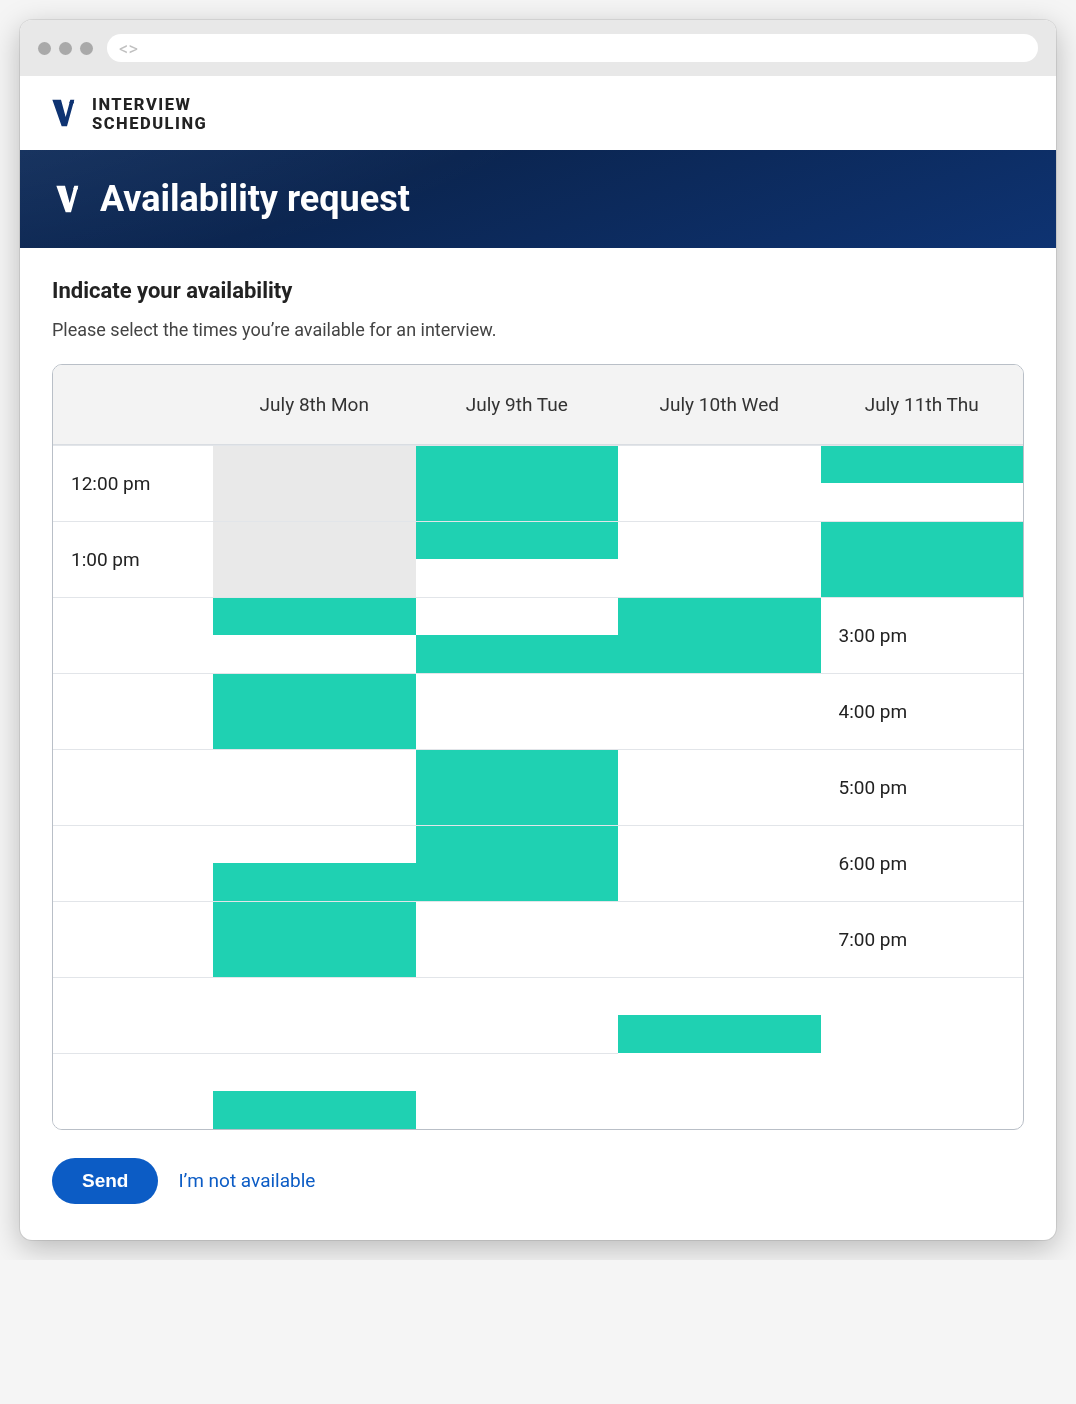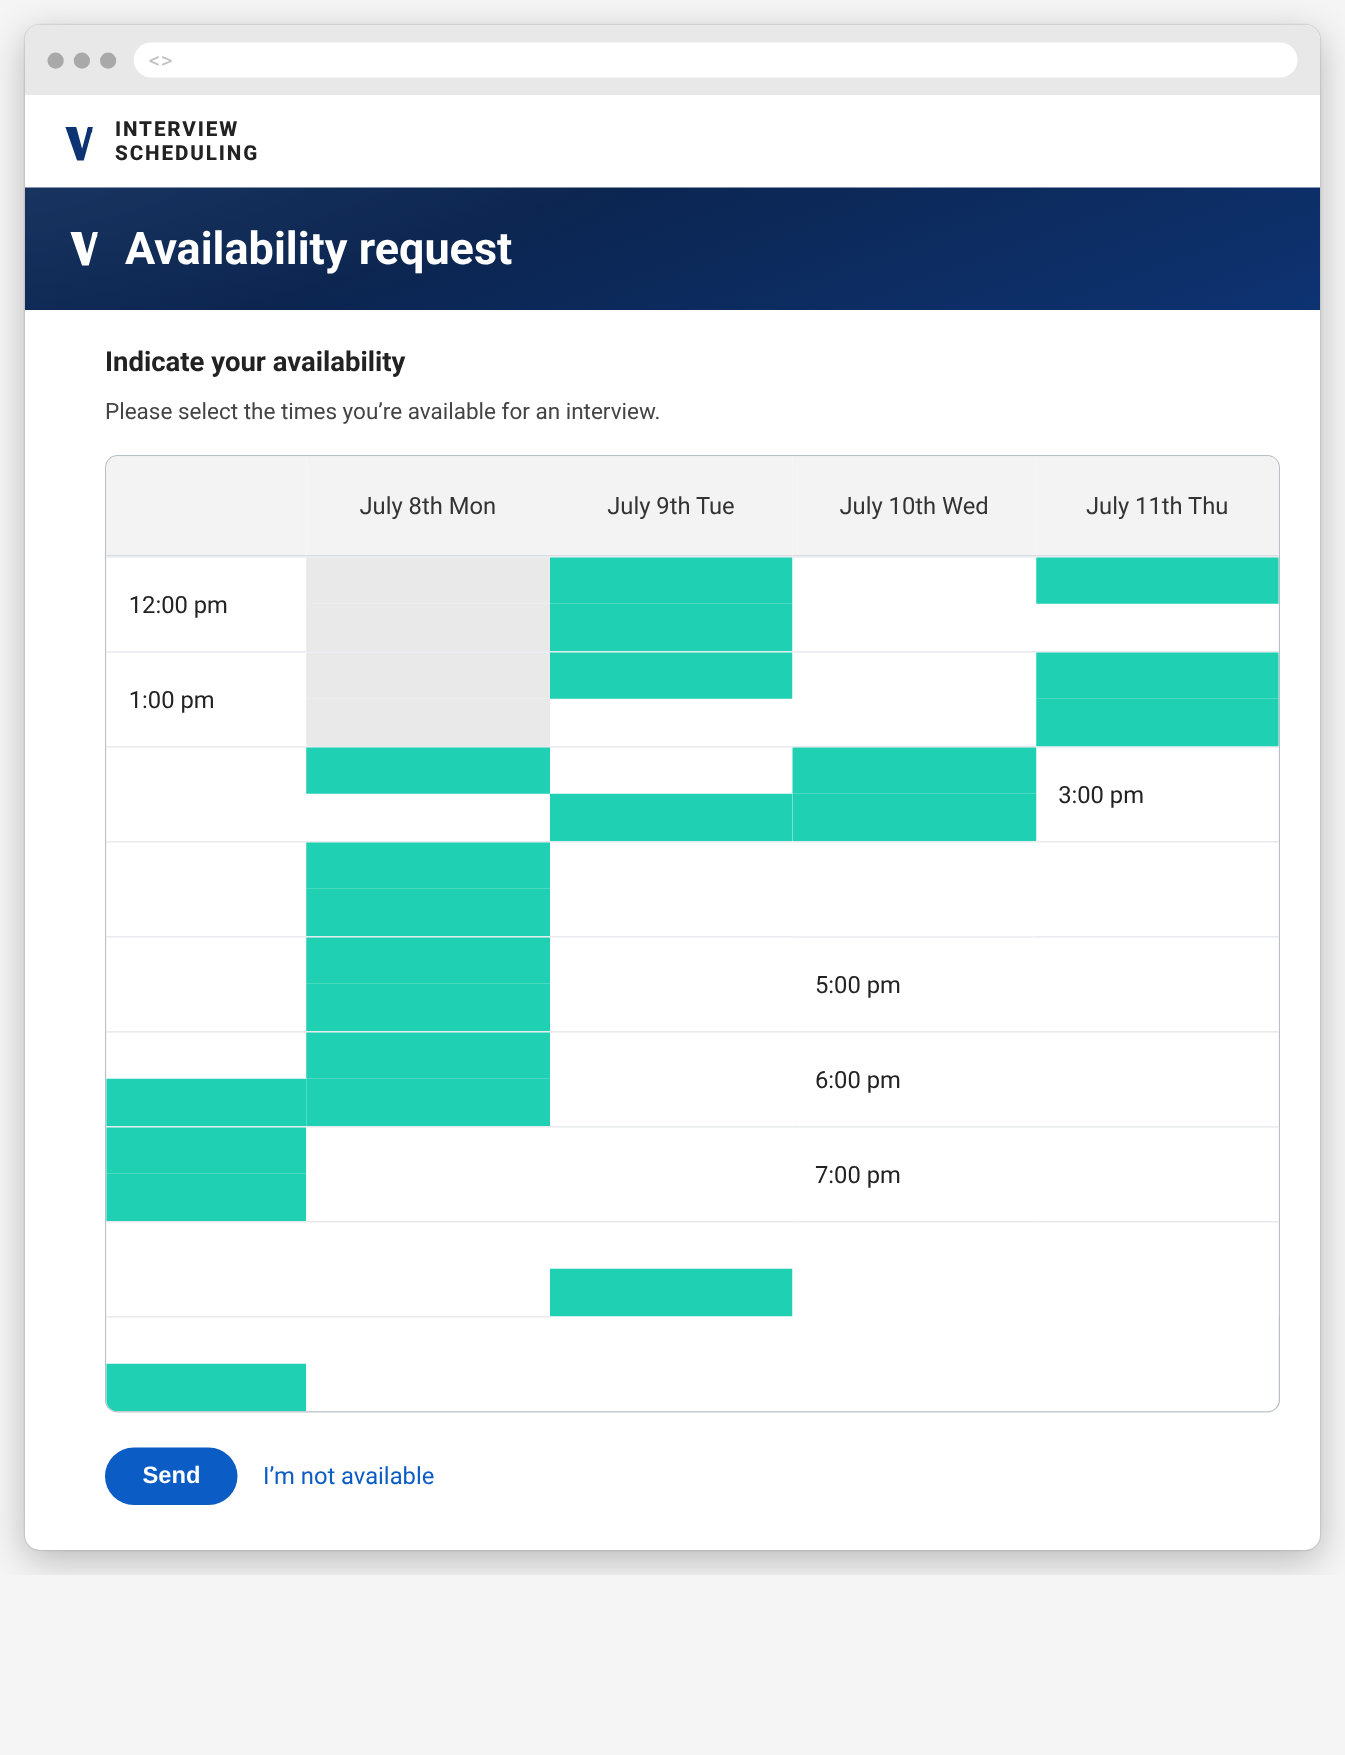--- a/index.html
+++ b/index.html
@@ -35,21 +35,21 @@
     border-radius: 14px;
     display: flex;
     align-items: center;
     padding: 0 12px;
     color: #bdbdbd;
     font-size: 16px;
   }
   .url-nav { letter-spacing: -2px; color:#c0c0c0; font-size:18px; }
   .app-header {
     display: flex;
-    align-items: center;
+    align-items: flex-start;
     gap: 14px;
     padding: 20px 28px 16px 28px;
     border-radius: 12px;
   }
   .logo-v {
     width: 30px; height: 34px; display:flex; align-items:center; justify-content:center;
   }
   .logo-v svg { width: 28px; height: 32px; }
   .app-title {
     font-size: 16.5px;
@@ -76,21 +76,20 @@
     background: radial-gradient(ellipse at top left, rgba(255,255,255,0.06), transparent 60%);
     transform: rotate(-6deg);
   }
   .hero .logo-v svg path { fill:#fff; }
   .hero-title {
     font-size: 36px;
     font-weight: 700;
   }
   .content {
     padding: 30px 32px 36px 32px;
-    margin-left: 32px;
   }
   .sub-title {
     font-size: 22px;
     font-weight: 700;
     color: #222;
     margin-bottom: 16px;
   }
   .sub-desc {
     font-size: 18px;
     color: #444;
@@ -274,20 +273,21 @@
             <div class="slot-half bottom selected"></div>
           </div>
           <div class="slot-cell">
             <div class="slot-half top"></div>
             <div class="slot-half bottom"></div>
           </div>
           <div class="slot-cell">
             <div class="slot-half top"></div>
             <div class="slot-half bottom"></div>
           </div>
+          <div class="time-cell">4:00 pm</div>
           <div class="slot-cell">
             <div class="slot-half top"></div>
             <div class="slot-half bottom"></div>
           </div>
           <div class="slot-cell">
             <div class="slot-half top"></div>
             <div class="slot-half bottom"></div>
           </div>
           <div class="slot-cell">
             <div class="slot-half top selected"></div>

